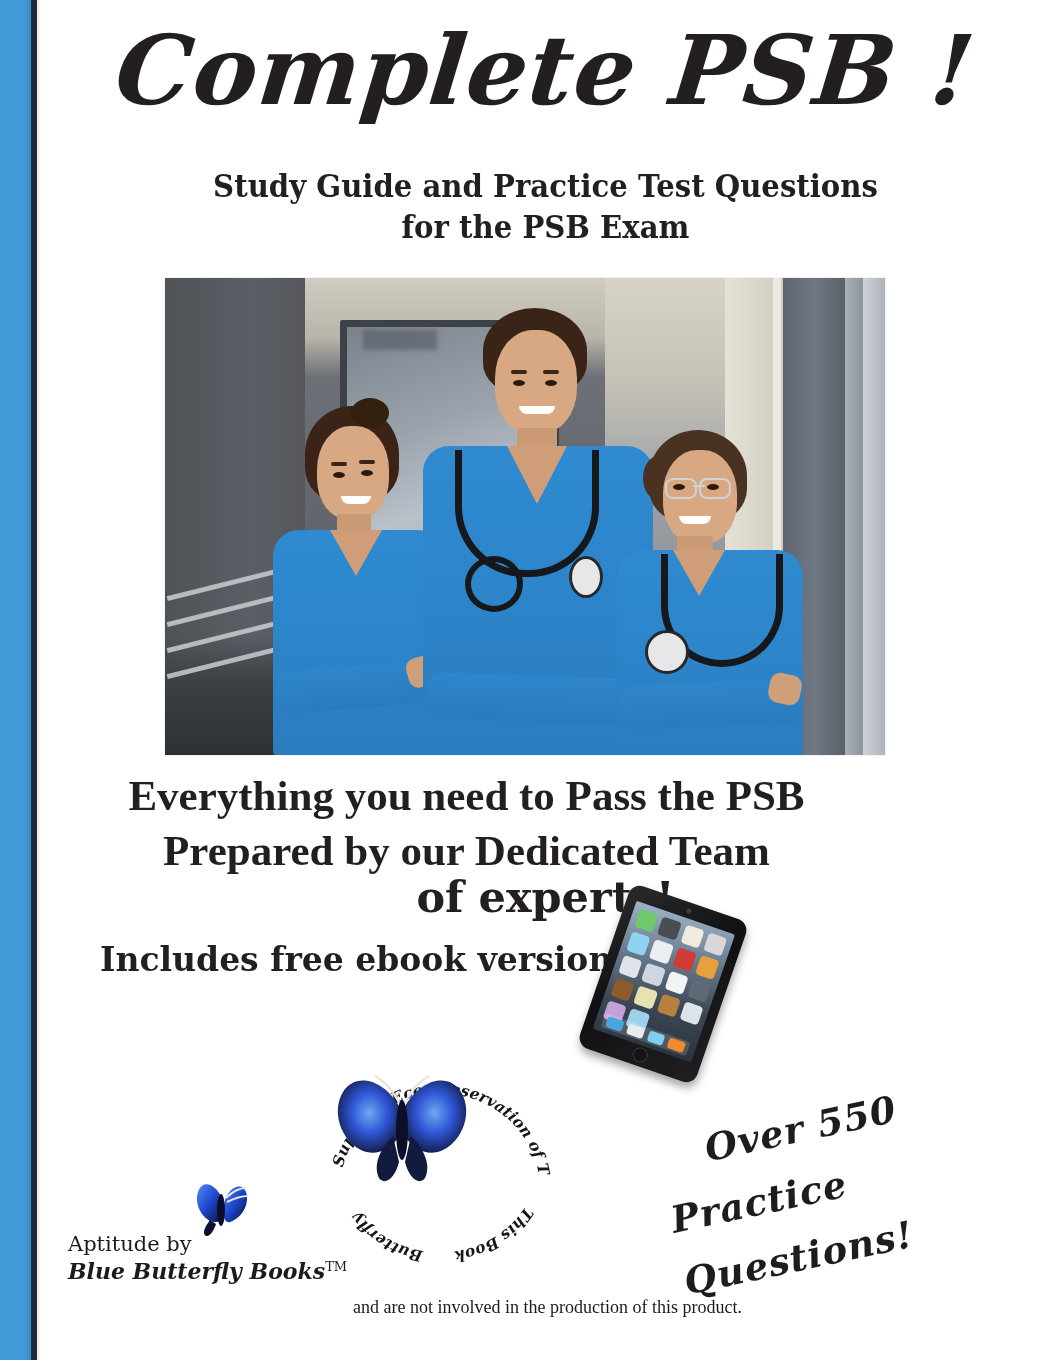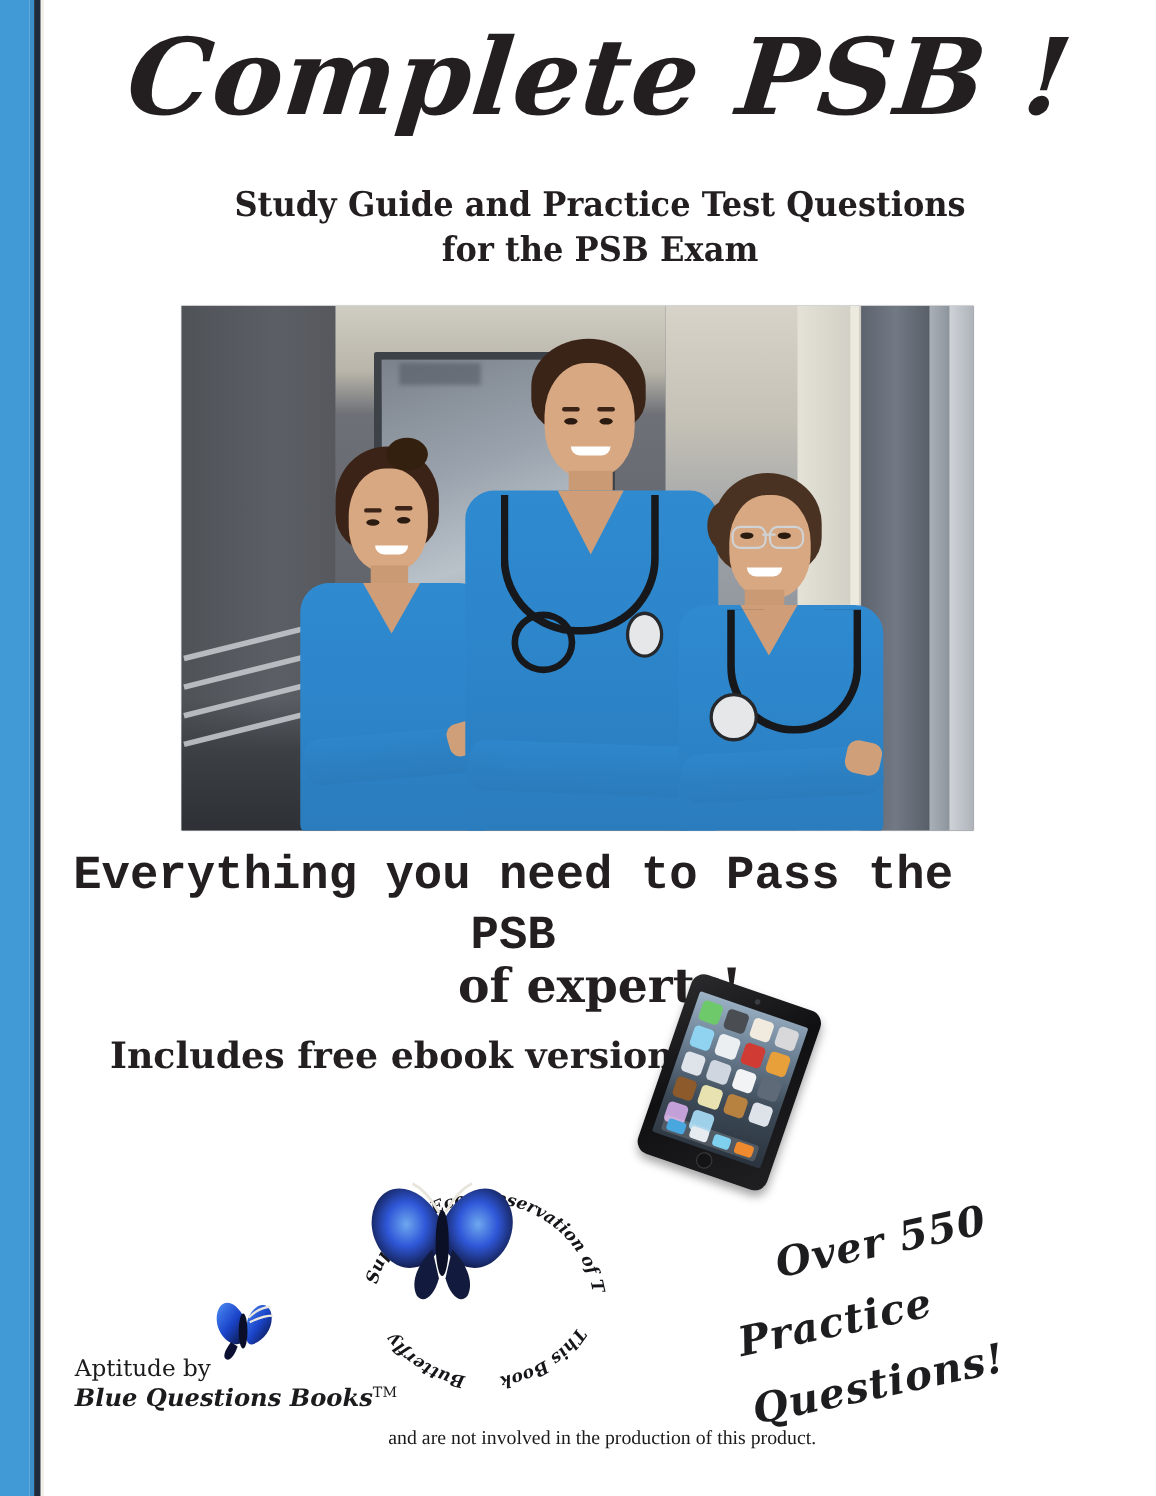--- a/index.html
+++ b/index.html
@@ -240,21 +240,21 @@
     border-radius: 50%;
     background: transparent;
   }
 
   
   .tagline {
     position: absolute;
     left: 40px; top: 768px;
     width: 853px;
     text-align: center;
-    font-family: Liberation Mono, monospace;
+    font-family: Liberation Serif, serif;
     font-weight: 700;
     font-size: 43px;
     line-height: 1.28;
     color: #231f20;
   }
   .tagline-3 {
     position: absolute;
     left: 40px; top: 872px;
     width: 1011px;
     text-align: center;
@@ -501,20 +501,21 @@
       <div class="n-v" style="left:508px; top:272px;"></div>
       <div class="steth-tube" style="left:496px; top:276px; width:108px; height:106px;"></div>
       <div class="steth-bell" style="left:480px; top:352px; width:38px; height:38px;"></div>
       <div class="n-arm" style="left:456px; top:404px; width:182px; height:44px; transform:rotate(-3deg);"></div>
       <div class="n-hand" style="left:604px; top:396px; width:32px; height:30px; transform:rotate(12deg);"></div>
     </div>
   </div>
 
   <div class="tagline">
     <div>Everything you need to Pass the PSB</div>
+    <div>Prepared by our Dedicated Team</div>
   </div>
   <div class="tagline-3">of experts!</div>
 
   <div class="ebook">Includes free ebook version!</div>
 
   <div class="tablet">
     <div class="tablet-body">
       <div class="tablet-cam"></div>
       <div class="tablet-screen">
         <div class="tablet-grid">
@@ -600,20 +601,20 @@
     <path d="M34,22 C26,6 14,4 10,16 C6,28 14,44 26,46 C34,47 38,38 36,30 Z" fill="url(#pbGrad)"></path>
     <path d="M37,24 C42,10 54,6 58,16 C62,28 54,42 42,46 C36,48 34,38 36,30 Z" fill="url(#pbGrad)"></path>
     <path d="M22,44 C16,52 14,58 18,60 C22,61 26,54 28,48 Z" fill="#0c1134"></path>
     <ellipse cx="33" cy="34" rx="4" ry="16" fill="#0a0e28"></ellipse>
     <path d="M38,22 C46,14 52,12 58,12" stroke="#e9e7de" stroke-width="2" fill="none"></path>
     <path d="M39,26 C47,22 54,20 60,20" stroke="#e9e7de" stroke-width="2" fill="none"></path>
   </svg>
 
   <div class="publisher">
     <div>Aptitude by</div>
-    <div class="pub-name"><span>Blue Questions Books</span><span class="pub-tm">TM</span></div>
+    <div class="pub-name"><span>Blue Butterfly Books</span><span class="pub-tm">TM</span></div>
   </div>
 
   <div class="disclaimer">
     <div>and are not involved in the production of this product.</div>
   </div>
 
 </div>
 
 </body></html>

